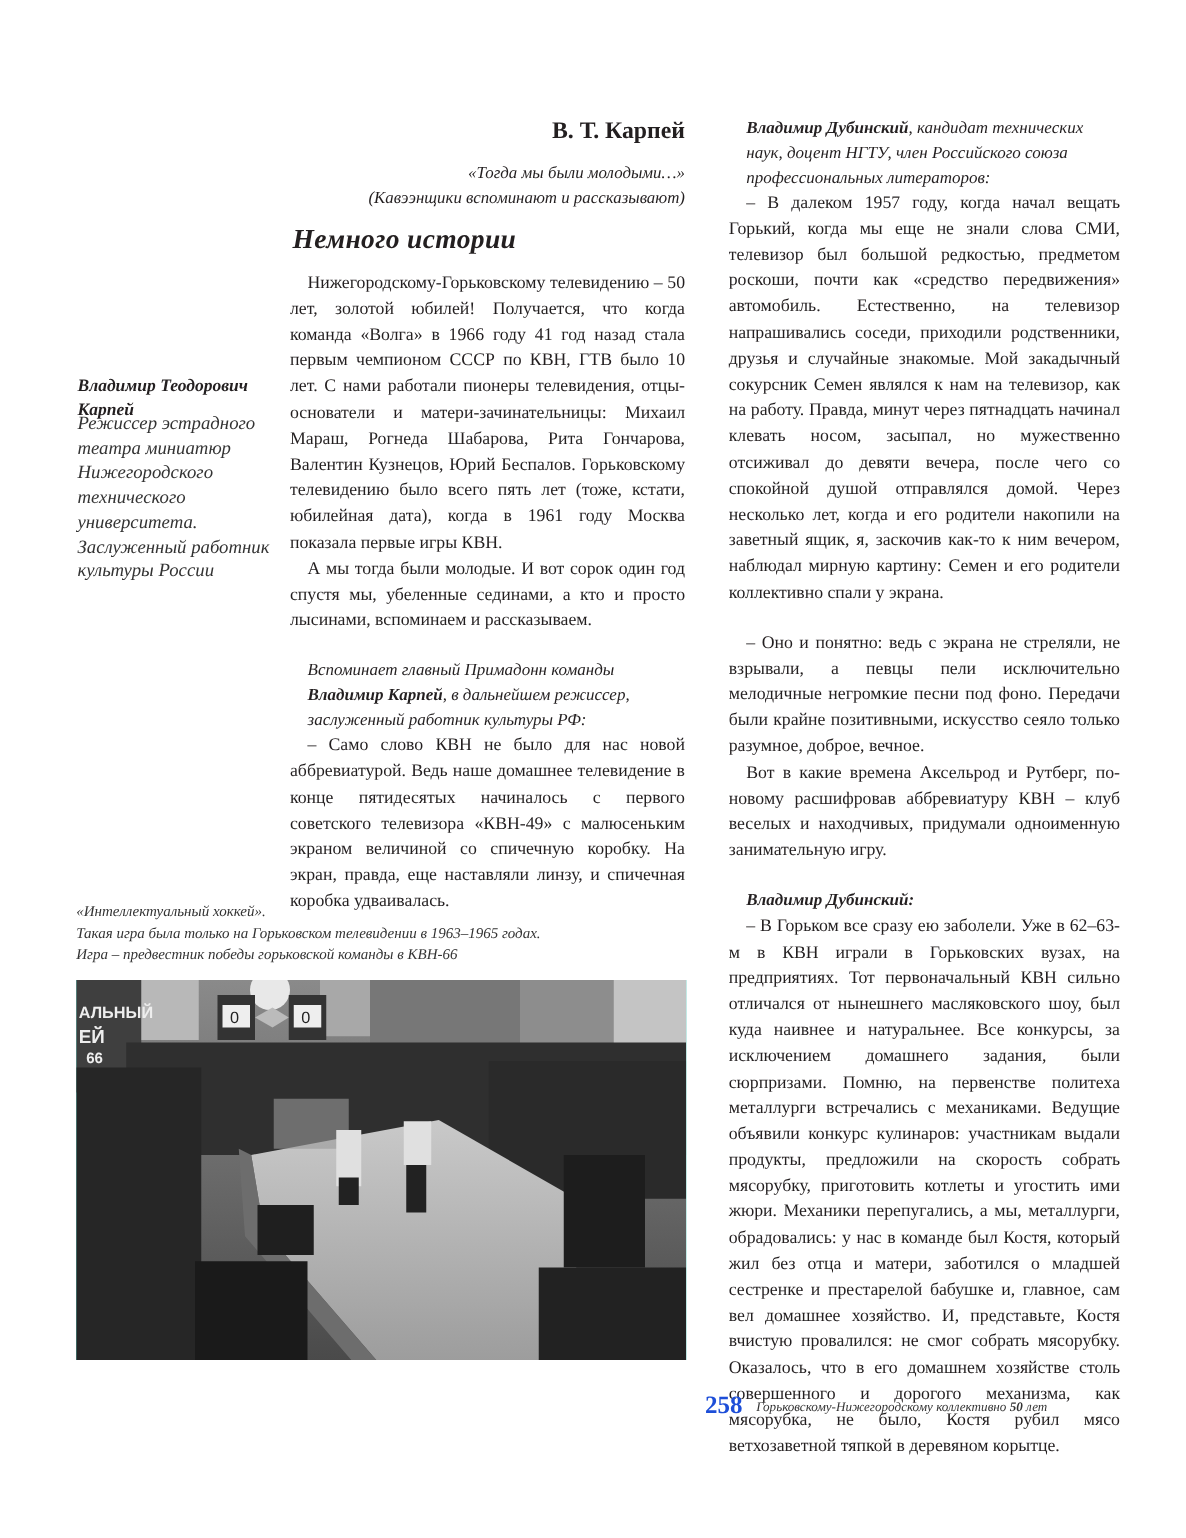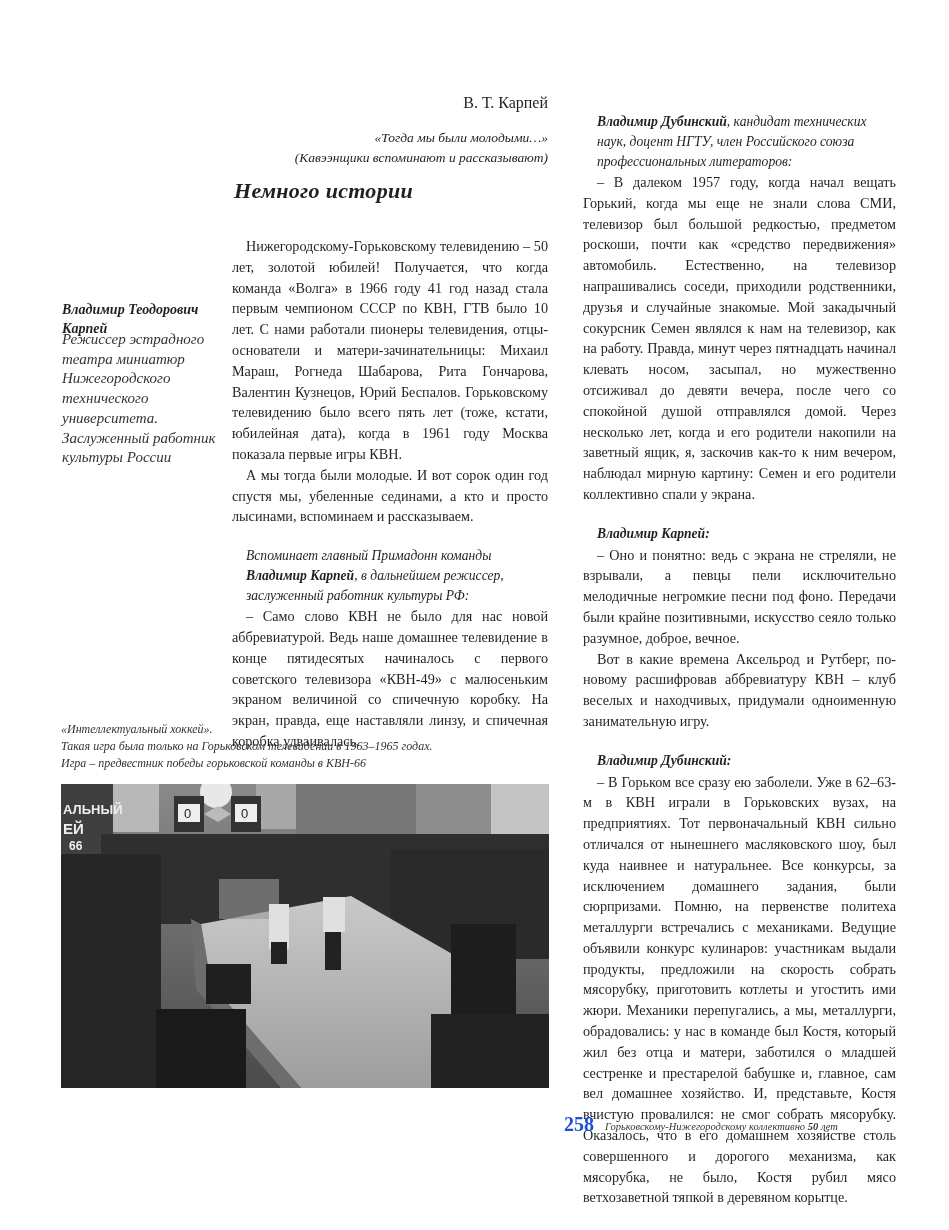--- a/index.html
+++ b/index.html
@@ -1,27 +1,27 @@
 <!DOCTYPE html>
 <html><head>
 <meta charset="utf-8">
 <style>
   html, body { margin: 0; padding: 0; background: #ffffff; }
   body { width: 949px; height: 1230px; position: relative; overflow: hidden;
          font-family: "Liberation Serif", "DejaVu Serif", serif; color: #231f20; }
   .abs { position: absolute; }
 
   .author-header { left: 380px; top: 94px; width: 168px; text-align: right;
-         font-weight: normal; font-size: 16px; }
+         font-weight: bold; font-size: 19px; }
   .epigraph { left: 250px; top: 128px; width: 298px; text-align: right;
          font-style: italic; font-size: 13.5px; line-height: 20px; }
   .section-title { left: 234px; top: 178px; font-style: italic; font-weight: bold;
          font-size: 22px; letter-spacing: 0.3px; }
 
-  .col { font-size: 14.2px; line-height: 20.8px; text-align: justify; hyphens: manual; margin-top: 20px; }
+  .col { font-size: 14.2px; line-height: 20.8px; text-align: justify; hyphens: manual; }
   .col p { margin: 0; text-indent: 14px; }
   .col .intro { font-style: italic; font-size: 13.6px; text-indent: 0; padding-left: 14px; text-align: left; line-height: 20px; }
   .col .speaker { font-style: italic; font-weight: bold; font-size: 13.6px; text-indent: 14px; }
   .col .gap { height: 19px; }
 
   .left-col { left: 232px; top: 216px; width: 316px; }
   .right-col { left: 583px; top: 92px; width: 313px; }
 
   .bio-name { left: 62px; top: 276px; width: 170px; font-style: italic; font-weight: bold;
          font-size: 14px; line-height: 19px; margin-top: 24px; }
@@ -63,21 +63,20 @@
   </div>
   <p>– Само слово КВН не было для нас новой аббревиатурой. Ведь наше домашнее телевидение в конце пятидесятых начиналось с первого советского телевизора «КВН-49» с малюсеньким экраном величиной со спичечную коробку. На экран, правда, еще наставляли линзу, и спичечная коробка удваивалась.</p>
 </div>
 
 <div class="abs col right-col">
   <div class="intro">
     <b>Владимир Дубинский</b><span>, кандидат технических наук, доцент НГТУ, член Российского союза профессиональных литераторов:</span>
   </div>
   <p>– В далеком 1957 году, когда начал вещать Горький, когда мы еще не знали слова СМИ, телевизор был большой редкостью, предметом роскоши, почти как «средство передвижения» автомобиль. Естественно, на телевизор напрашивались соседи, приходили родственники, друзья и случайные знакомые. Мой закадычный сокурсник Семен являлся к нам на телевизор, как на работу. Правда, минут через пятнадцать начинал клевать носом, засыпал, но мужественно отсиживал до девяти вечера, после чего со спокойной душой отправлялся домой. Через несколько лет, когда и его родители накопили на заветный ящик, я, заскочив как-то к ним вечером, наблюдал мирную картину: Семен и его родители коллективно спали у экрана.</p>
   <div class="gap"></div>
-  <div class="speaker">Владимир Карпей:</div>
   <p>– Оно и понятно: ведь с экрана не стреляли, не взрывали, а певцы пели исключительно мелодичные негромкие песни под фоно. Передачи были крайне позитивными, искусство сеяло только разумное, доброе, вечное.</p>
   <p>Вот в какие времена Аксельрод и Рутберг, по-новому расшифровав аббревиатуру КВН – клуб веселых и находчивых, придумали одноименную занимательную игру.</p>
   <div class="gap"></div>
   <div class="speaker">Владимир Дубинский:</div>
   <p>– В Горьком все сразу ею заболели. Уже в 62–63-м в КВН играли в Горьковских вузах, на предприятиях. Тот первоначальный КВН сильно отличался от нынешнего масляковского шоу, был куда наивнее и натуральнее. Все конкурсы, за исключением домашнего задания, были сюрпризами. Помню, на первенстве политеха металлурги встречались с механиками. Ведущие объявили конкурс кулинаров: участникам выдали продукты, предложили на скорость собрать мясорубку, приготовить котлеты и угостить ими жюри. Механики перепугались, а мы, металлурги, обрадовались: у нас в команде был Костя, который жил без отца и матери, заботился о младшей сестренке и престарелой бабушке и, главное, сам вел домашнее хозяйство. И, представьте, Костя вчистую провалился: не смог собрать мясорубку. Оказалось, что в его домашнем хозяйстве столь совершенного и дорогого механизма, как мясорубка, не было, Костя рубил мясо ветхозаветной тяпкой в деревяном корытце.</p>
 </div>
 
 <div class="abs caption">
   <div>«Интеллектуальный хоккей».</div>
   <div>Такая игра была только на Горьковском телевидении в 1963–1965 годах.</div>

